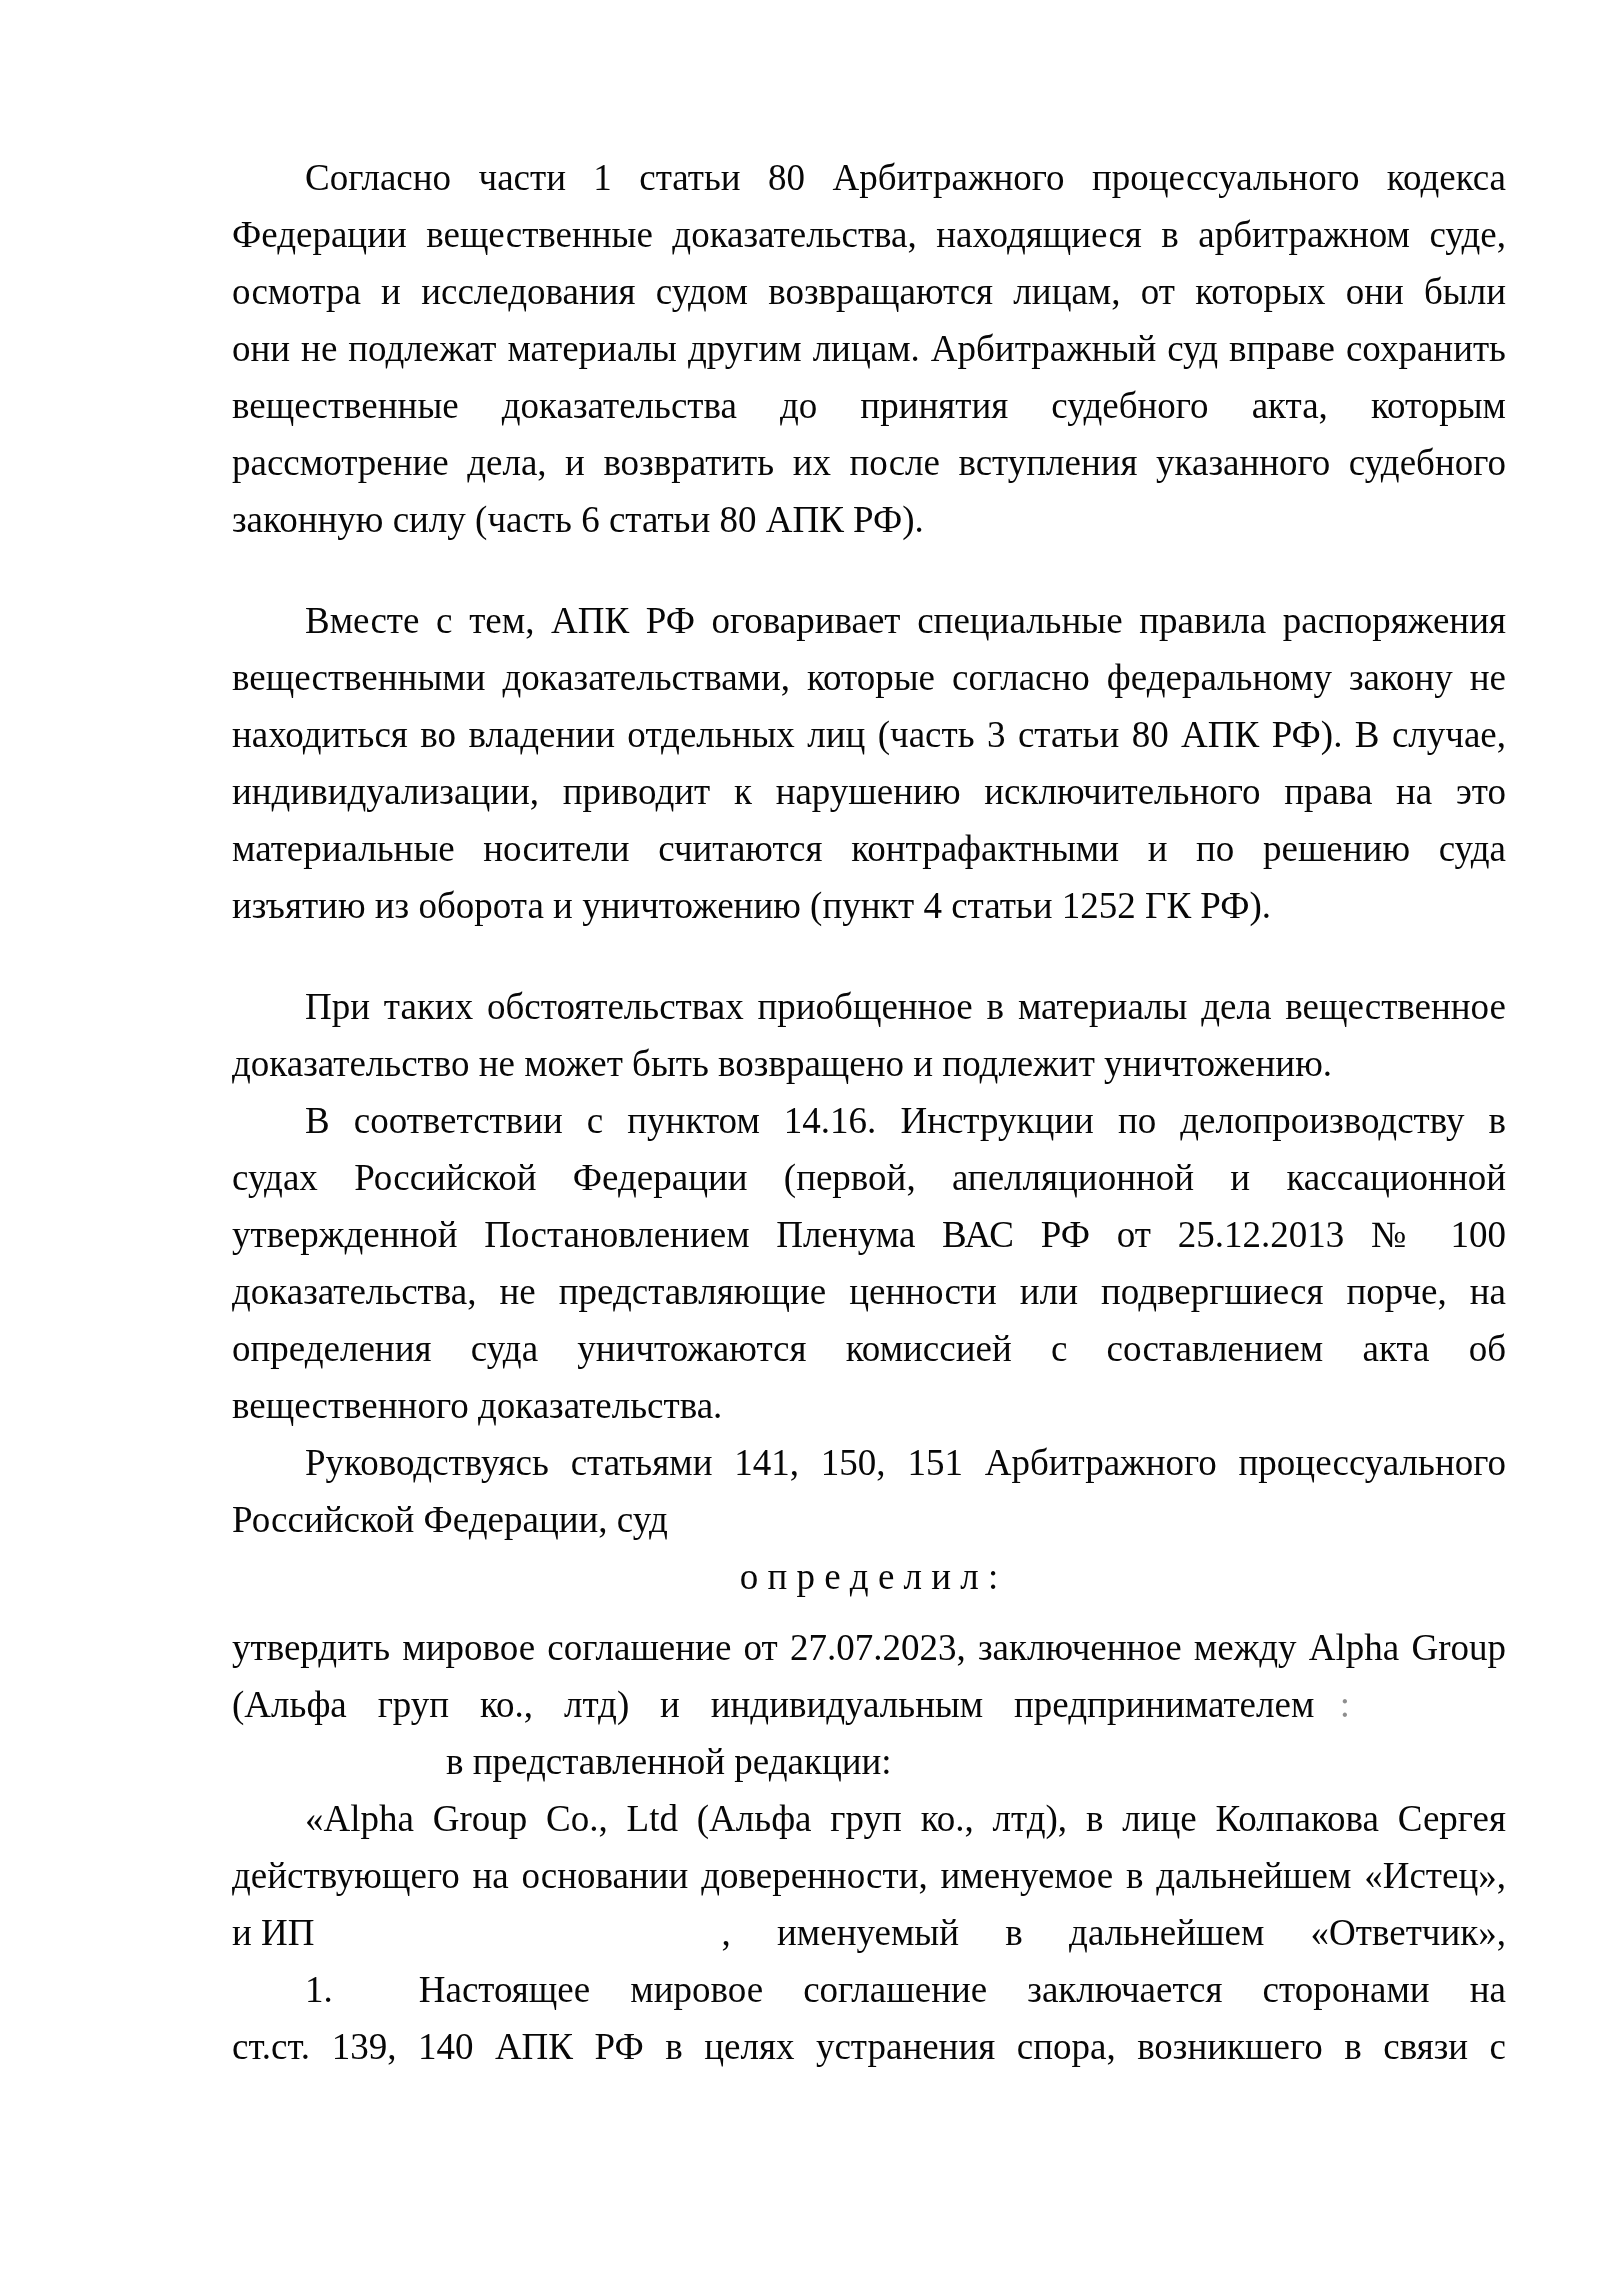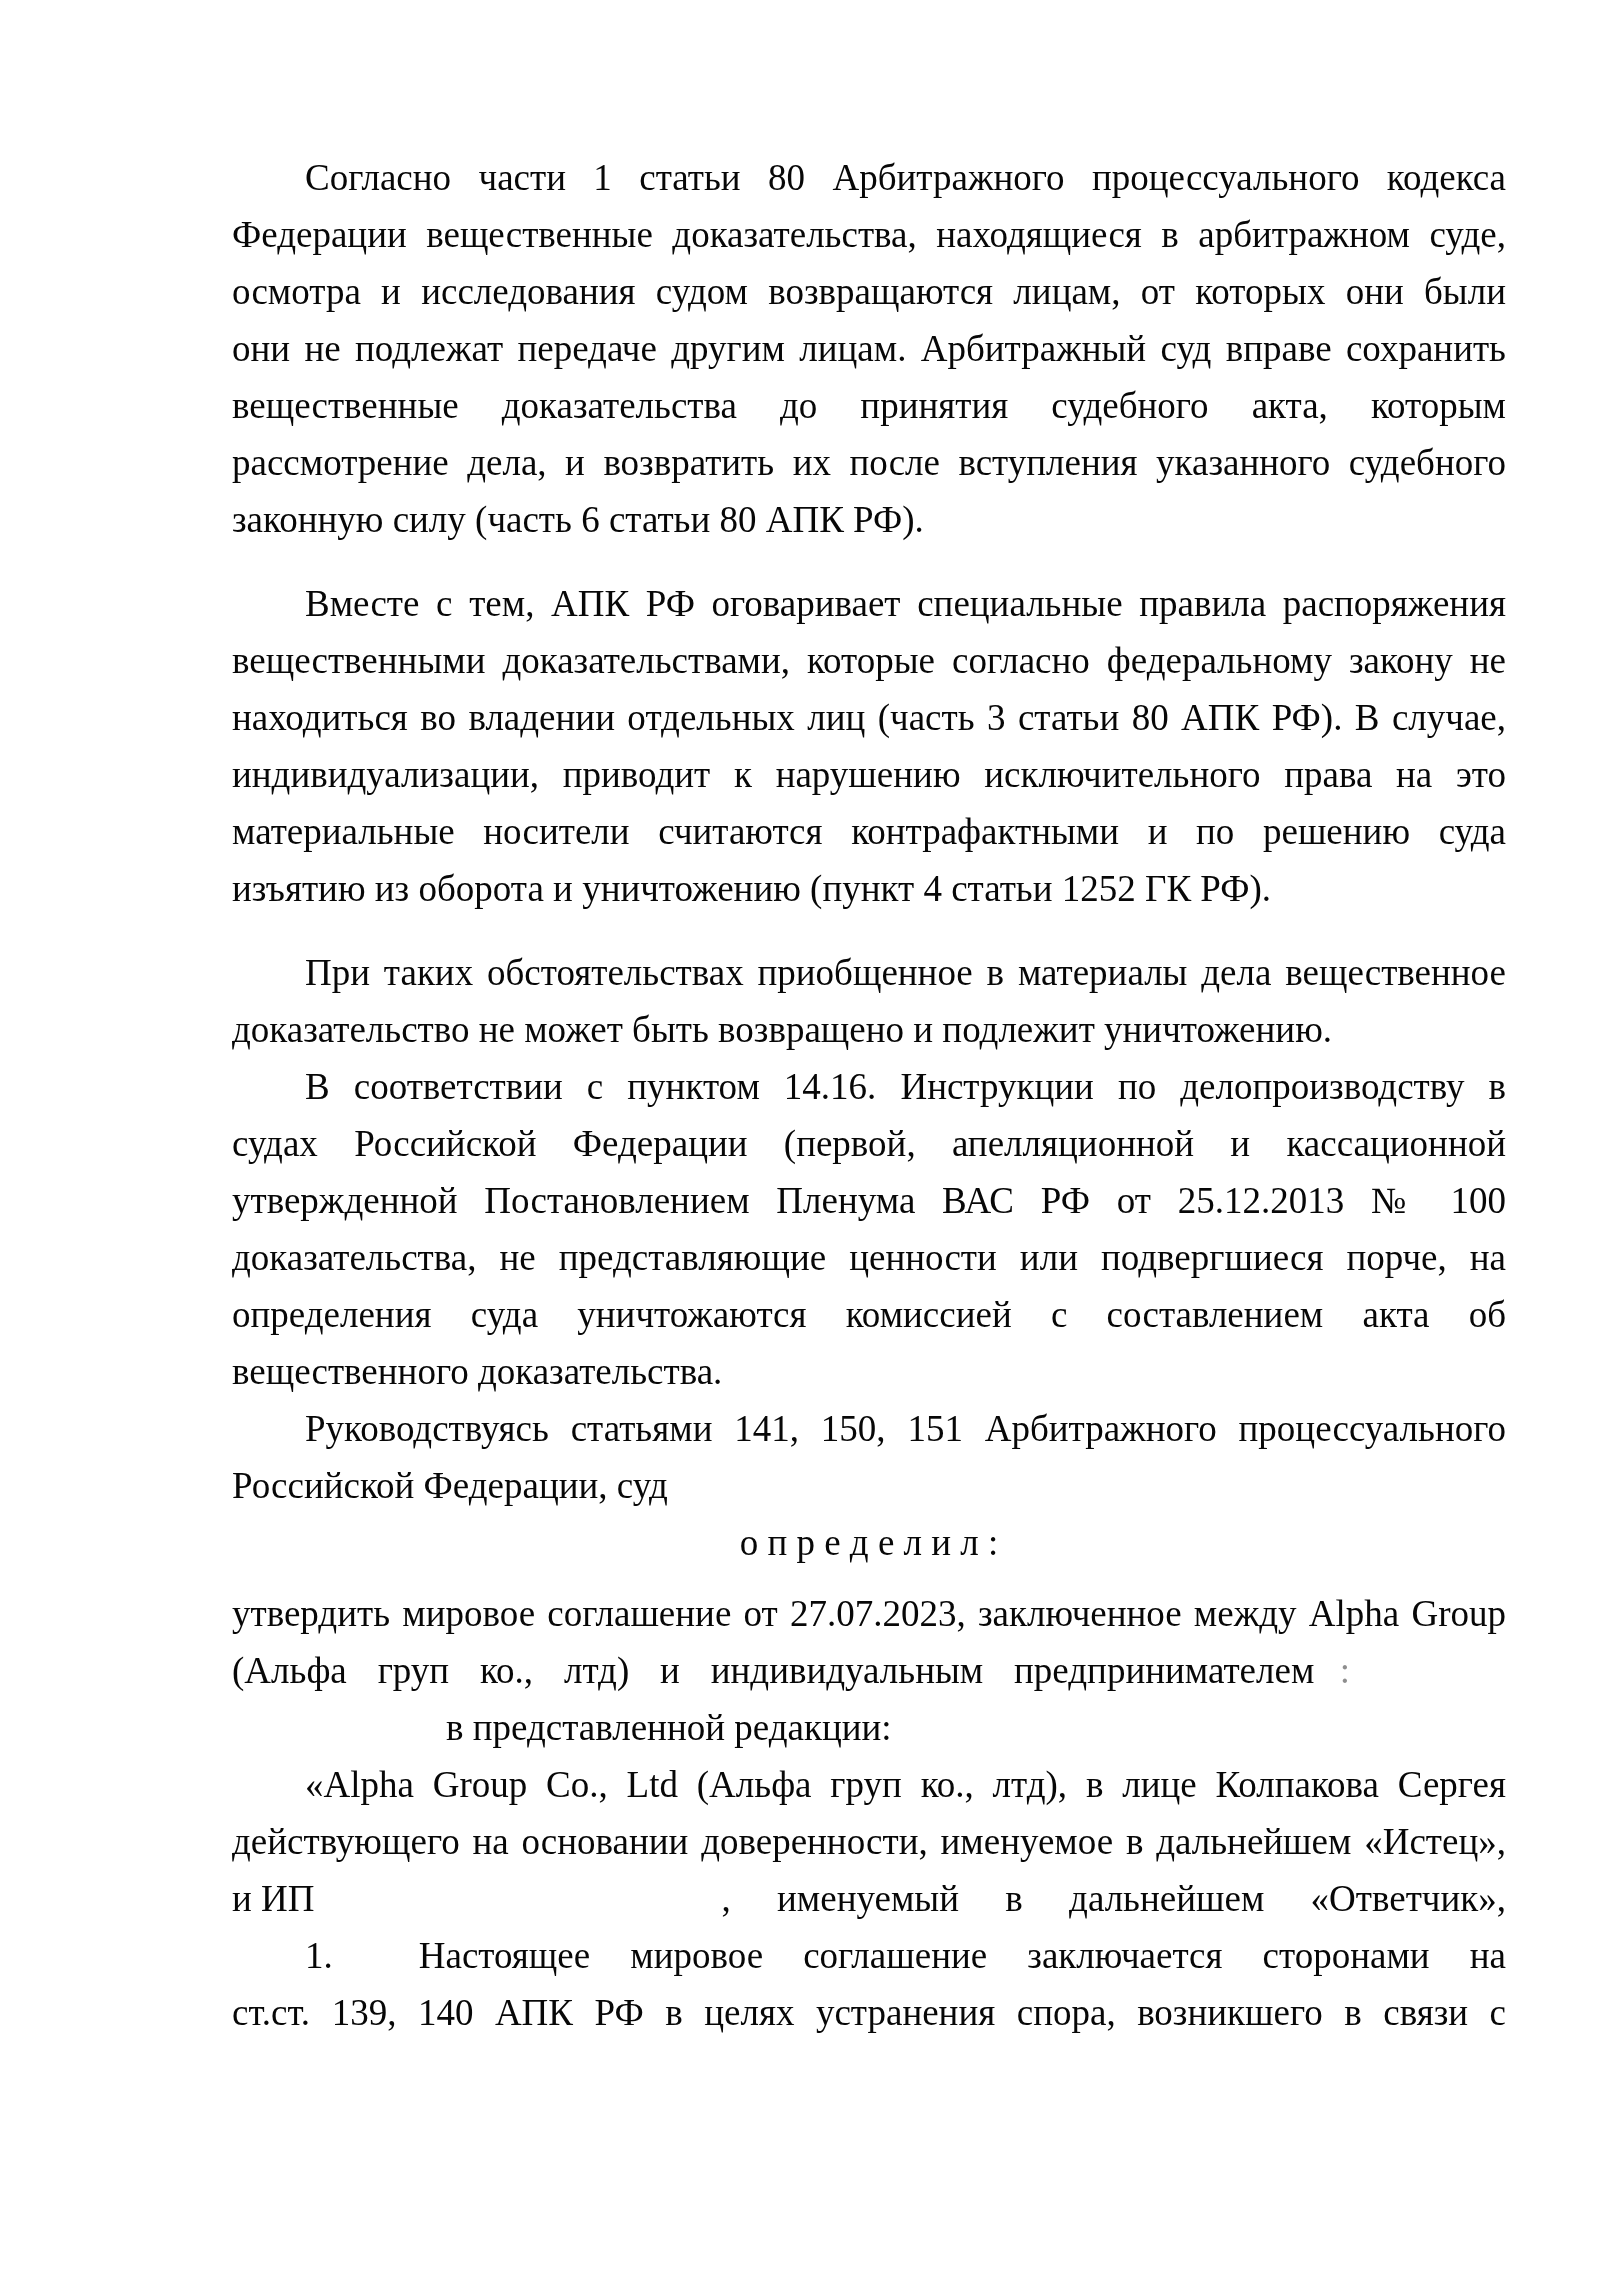--- a/index.html
+++ b/index.html
@@ -34,21 +34,21 @@
     white-space: normal;
   }
   
   .end {
     text-align: left;
     text-align-last: left;
   }
   
   .ind { text-indent: 73px; }
   
-  .gap    { margin-top: 27px; }
+  .gap    { margin-top: 44px; }
   .gap-sm { margin-top: 13.7px; }
   
   .center {
     text-align: center;
     text-align-last: center;
   }
   
   .continuation {
     padding-left: 214px;
     text-align: right;
@@ -79,21 +79,21 @@
 </style>
 </head>
 <body>
 
 <div class="page">
   <div class="content">
 
     <div class="ln ind">Согласно части 1 статьи 80 Арбитражного процессуального кодекса Российской</div>
     <div class="ln">Федерации вещественные доказательства, находящиеся в арбитражном суде, после их</div>
     <div class="ln">осмотра и исследования судом возвращаются лицам, от которых они были получены, если</div>
-    <div class="ln">они не подлежат передаче другим лицам. Арбитражный суд вправе сохранить</div>
+    <div class="ln">они не подлежат материалы другим лицам. Арбитражный суд вправе сохранить</div>
     <div class="ln">вещественные доказательства до принятия судебного акта, которым заканчивается</div>
     <div class="ln">рассмотрение дела, и возвратить их после вступления указанного судебного акта в</div>
     <div class="ln end">законную силу (часть 6 статьи 80 АПК РФ).</div>
 
     <div class="ln ind gap">Вместе с тем, АПК РФ оговаривает специальные правила распоряжения</div>
     <div class="ln">вещественными доказательствами, которые согласно федеральному закону не могут</div>
     <div class="ln">находиться во владении отдельных лиц (часть 3 статьи 80 АПК РФ). В случае, когда</div>
     <div class="ln">индивидуализации, приводит к нарушению исключительного права на это средство, такие</div>
     <div class="ln">материальные носители считаются контрафактными и по решению суда подлежат</div>
     <div class="ln end">изъятию из оборота и уничтожению (пункт 4 статьи 1252 ГК РФ).</div>

